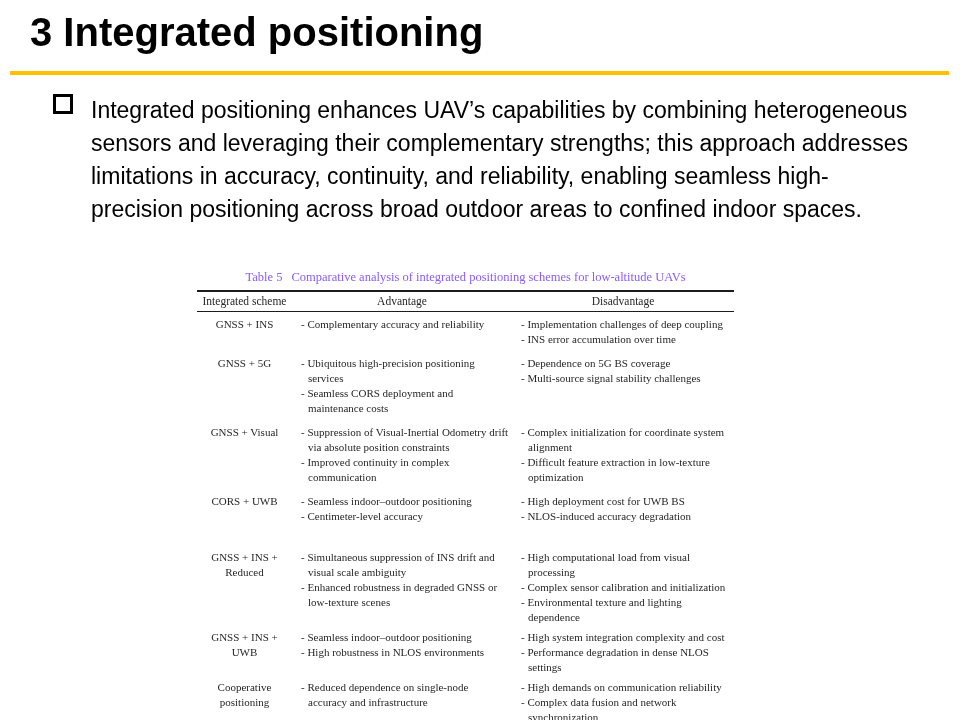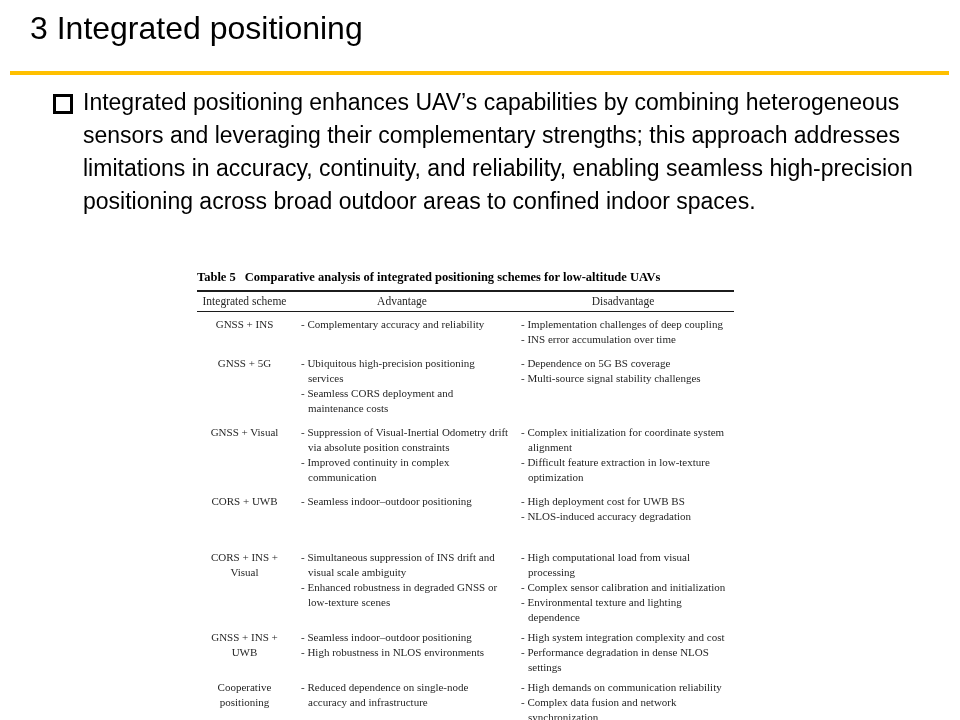--- a/index.html
+++ b/index.html
@@ -4,44 +4,44 @@
 <style>
   html,body{margin:0;padding:0;}
   body{
     width:960px;height:720px;background:#ffffff;overflow:hidden;
     font-family:"Liberation Sans", sans-serif;
   }
   .slide{position:relative;width:960px;height:720px;background:#fff;}
 
   .title{
     position:absolute;left:30px;top:10px;
-    font-size:32px;font-weight:normal;color:#000;margin:0;
+    font-size:40px;font-weight:bold;color:#000;margin:0;
   }
   .divider{
     position:absolute;left:10px;top:71px;width:939px;height:4px;
     background:#FFC000;
   }
 
   .para{
     position:absolute;left:53px;top:86px;width:868px;
     display:flex;align-items:flex-start;
   }
   .bullet{
     flex:0 0 auto;width:14px;height:14px;border:3px solid #000;
     margin:8px 10px 0 0;background:#fff;
   }
-  .para p{margin:0;font-size:23px;line-height:33px;color:#000;}
+  .para p{margin:8px;font-size:23px;line-height:33px;color:#000;}
 
   .tablefig{
     position:absolute;left:197px;top:270px;width:537px;
     font-family:"Liberation Serif", serif;color:#262626;
   }
   .caption{
-    font-weight:bold;font-size:12.5px;
-    margin:0 0 5px 0;white-space:nowrap;color:#000000;
+    text-align:center;font-weight:normal;font-size:12.5px;
+    margin:0 0 5px 0;white-space:nowrap;color:#8b5cf6;
   }
   .caption .lbl{margin-right:9px;}
   .tbl{border-top:2px solid #1c1c1c;border-bottom:3px solid #1c1c1c;}
   .thead{
     display:grid;grid-template-columns:95px 220px 222px;
     border-bottom:1px solid #1c1c1c;font-size:11.5px;
     padding:3px 0 4px 0;
   }
   .th{text-align:center;}
   .tbody{padding-top:5px;}
@@ -109,28 +109,29 @@
             </div>
             <div class="cell">
               <div class="li">- Complex initialization for coordinate system alignment</div>
               <div class="li">- Difficult feature extraction in low-texture optimization</div>
             </div>
           </div>
           <div class="trow">
             <div class="scheme">CORS + UWB</div>
             <div class="cell">
               <div class="li">- Seamless indoor–outdoor positioning</div>
+              <div class="li">- Centimeter-level accuracy</div>
             </div>
             <div class="cell">
               <div class="li">- High deployment cost for UWB BS</div>
               <div class="li">- NLOS-induced accuracy degradation</div>
             </div>
           </div>
           <div class="trow">
-            <div class="scheme">CORS + INS + Visual</div>
+            <div class="scheme">GNSS + INS + Reduced</div>
             <div class="cell">
               <div class="li">- Simultaneous suppression of INS drift and visual scale ambiguity</div>
               <div class="li">- Enhanced robustness in degraded GNSS or low-texture scenes</div>
             </div>
             <div class="cell">
               <div class="li">- High computational load from visual processing</div>
               <div class="li">- Complex sensor calibration and initialization</div>
               <div class="li">- Environmental texture and lighting dependence</div>
             </div>
           </div>

